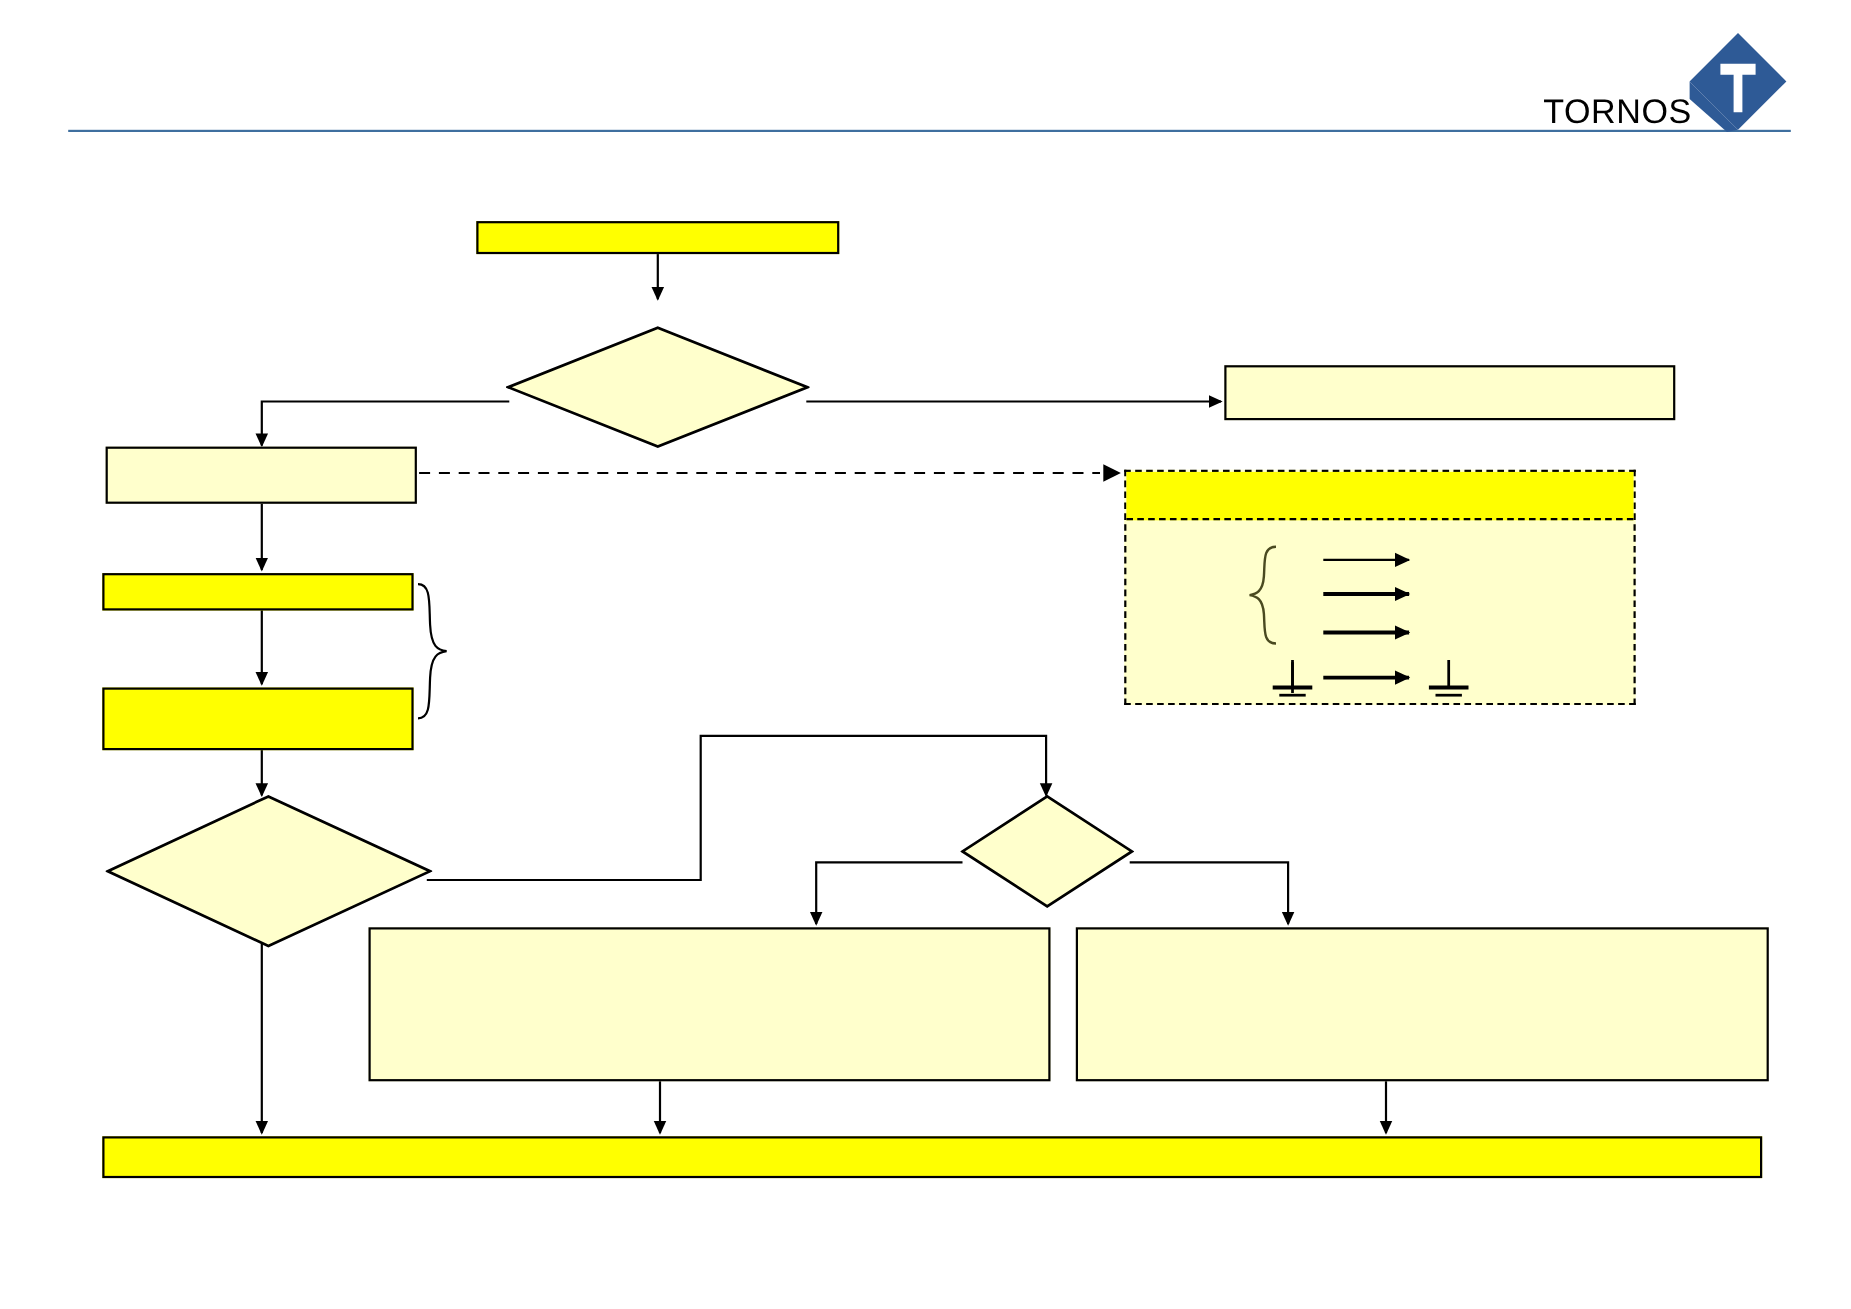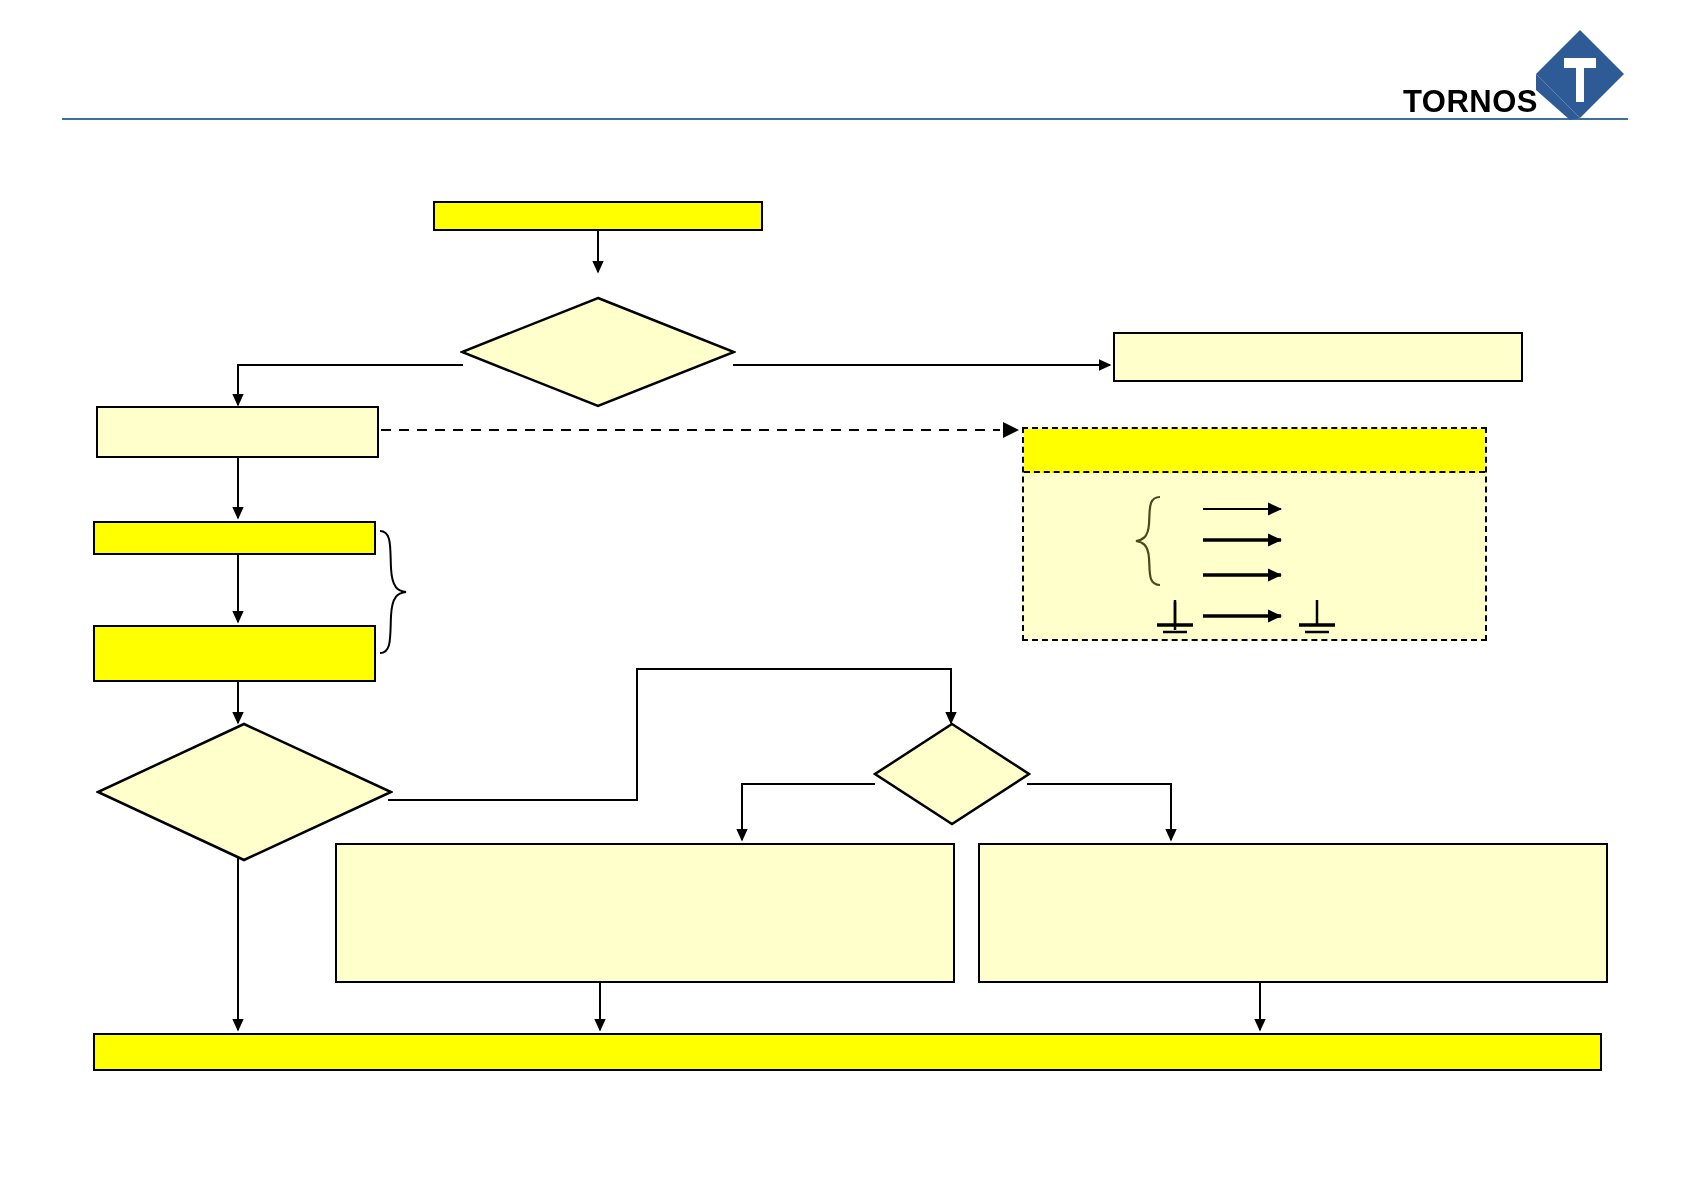--- a/index.html
+++ b/index.html
@@ -39,21 +39,21 @@
     right: 4px;
     top: 0px;
     width: 92px;
     height: 92px;
   }
   #logo-text {
     position: absolute;
     right: 92px;
     bottom: 4px;
     font-family: "Liberation Sans", sans-serif;
-    font-weight: bold;
+    font-weight: normal;
     font-size: 31px;
     letter-spacing: 0.5px;
     color: #000000;
     white-space: nowrap;
   }
 
   
   .node {
     position: absolute;
     box-sizing: border-box;

